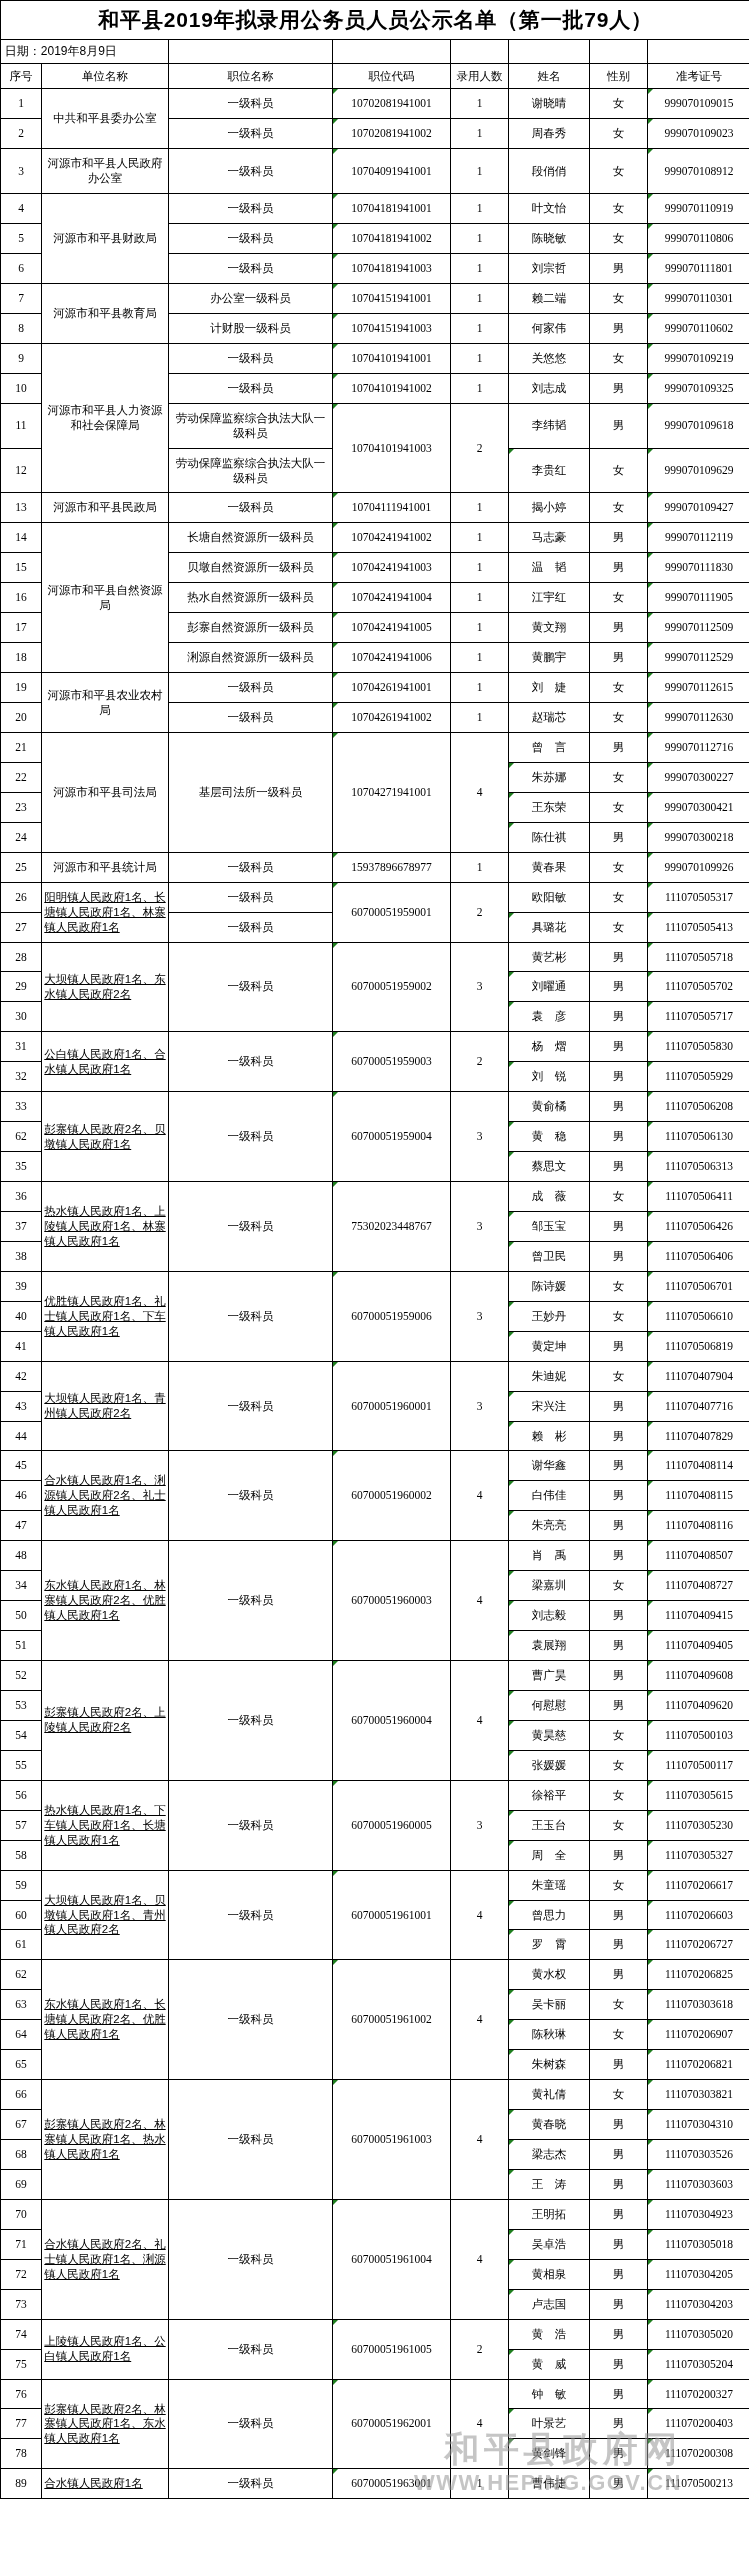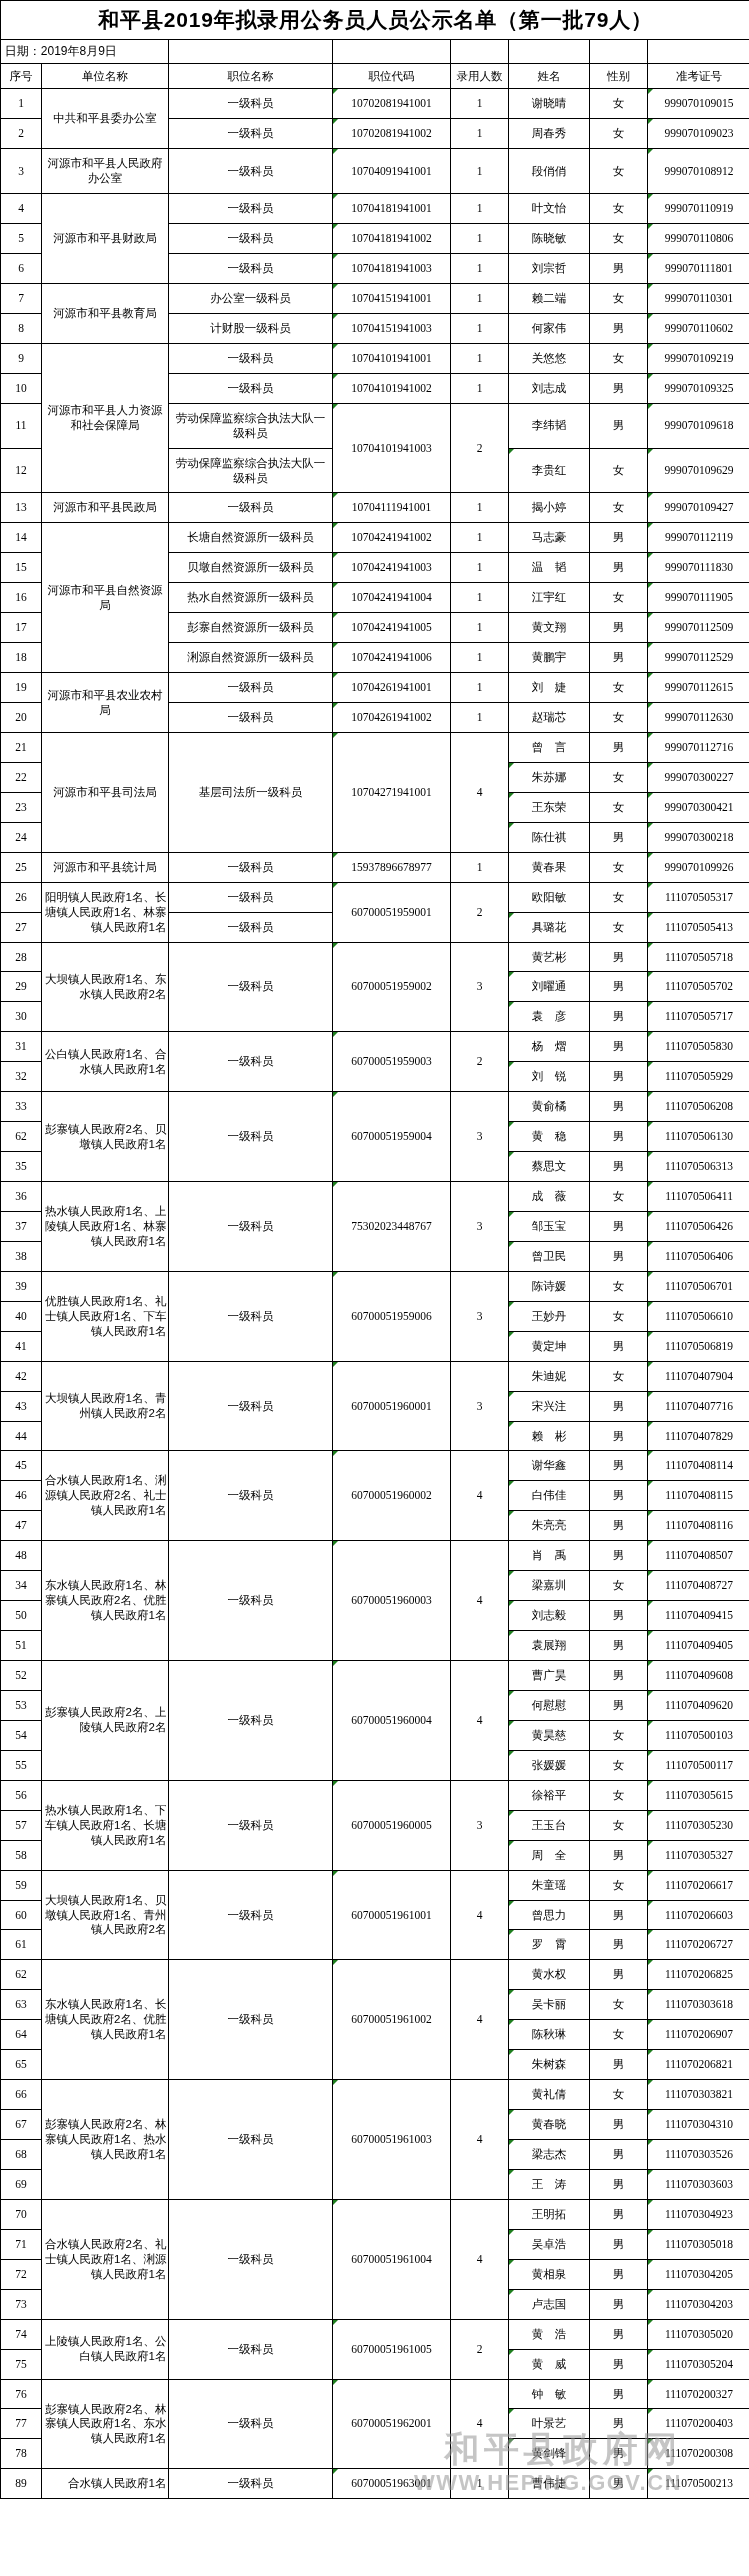--- a/index.html
+++ b/index.html
@@ -7,21 +7,21 @@
   .sheet{width:688px;position:relative;background:#fff;}
   table{border-collapse:collapse;table-layout:fixed;width:750px;
     border:1.5px solid #000;}
   td{border:0.8px solid #000;font-size:11.5px;text-align:center;vertical-align:middle;
     padding:7px 1.5px;word-break:break-all;line-height:1.3;background:#fff;}
   tr.title-row td{font-size:21px;font-weight:bold;padding:5.4px 0;letter-spacing:0.8px;}
   tr.date-row td{text-align:left;font-size:12px;padding:3.8px 3.8px;}
   tr.header-row td{padding:4.6px 1.5px;}
   tr.group-start td{border-top:1.5px solid #000;}
   td.num{font-family:"Liberation Serif",serif;font-size:11.5px;}
-  td.unit-left{text-align:right;padding-left:2.3px;padding-right:1.5px;}
+  td.unit-left{text-align:left;padding-left:2.3px;padding-right:1.5px;text-decoration:underline;}
   td.gt{position:relative;}
   td.gt::before{content:"";position:absolute;top:0;left:0;width:0;height:0;
     border-top:5.4px solid #1e7e1e;border-right:5.4px solid transparent;}
   .watermark{position:absolute;right:6.1px;bottom:3.1px;text-align:right;
     color:rgba(150,150,150,0.55);pointer-events:none;z-index:5;font-weight:bold;}
   .watermark .l1{font-size:35px;letter-spacing:4.6px;line-height:1.2;}
   .watermark .l2{font-size:22px;letter-spacing:1.5px;line-height:1.2;}
 </style>
 </head>
 <body>

